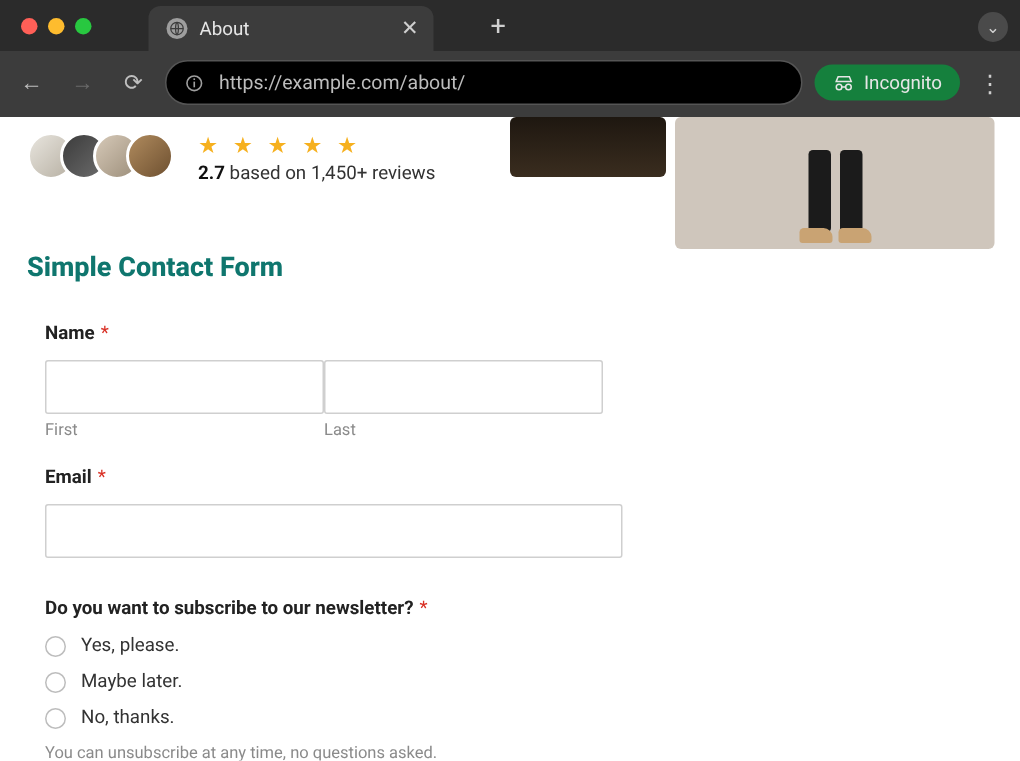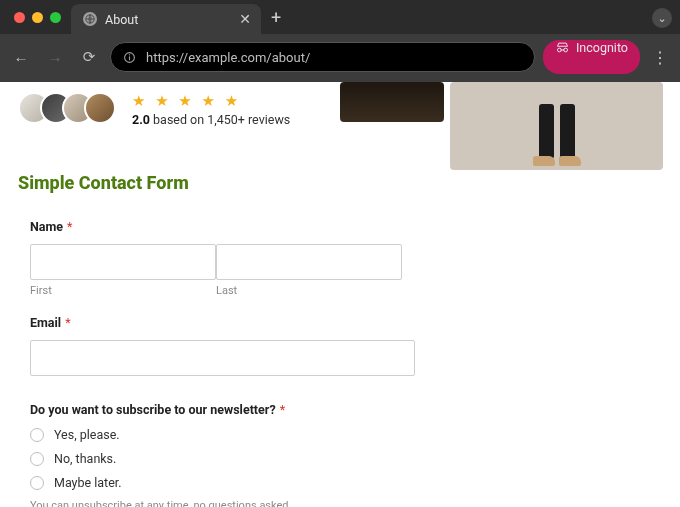--- a/index.html
+++ b/index.html
@@ -1,39 +1,39 @@
 <!DOCTYPE html>
 <html><head>
 <meta charset="utf-8">
 <style>
   * { box-sizing: border-box; margin: 0; padding: 0; }
   body { font-family: -apple-system, BlinkMacSystemFont, "Segoe UI", Roboto, sans-serif; width: 680px; height: 507px; overflow: hidden; background: #fff; }
 
   
   .chrome { background: #2b2b2b; }
-  .tab-strip { display: flex; align-items: center; height: 34px; padding: 0 8px; position: relative; }
+  .tab-strip { display: flex; align-items: center; height: 34px; padding: 0 8px; position: relative; gap: 28px; }
   .traffic { display: flex; gap: 7px; padding-left: 6px; padding-right: 10px; }
   .traffic span { width: 11px; height: 11px; border-radius: 50%; display: block; }
   .tl-red { background: #ff5f57; }
   .tl-yellow { background: #febc2e; }
   .tl-green { background: #28c840; }
   .tab { display: flex; align-items: center; gap: 8px; background: #3c3c3c; color: #e6e6e6; height: 30px; padding: 0 10px 0 12px; border-radius: 8px 8px 0 0; font-size: 12.5px; min-width: 190px; margin-top: 4px; }
   .tab .globe { width: 14px; height: 14px; border-radius: 50%; background: #9e9e9e; display:flex; align-items:center; justify-content:center;}
   .tab .globe svg{width:10px;height:10px;fill:#3c3c3c;}
   .tab .title { flex:1; }
   .tab .close { color:#cfcfcf; font-size:14px; line-height:1; cursor:pointer;}
   .newtab { color:#cfcfcf; font-size:18px; padding:0 10px; cursor:pointer; }
   .tab-strip .dropdown { position:absolute; right:8px; top:8px; width:20px; height:20px; border-radius:50%; background:#4a4a4a; color:#cfcfcf; display:flex; align-items:center; justify-content:center; font-size:11px;}
 
   .toolbar { display:flex; align-items:center; gap:8px; padding:6px 8px 8px 8px; background:#3c3c3c; }
   .nav-btn { width:26px; height:26px; display:flex; align-items:center; justify-content:center; color:#bfbfbf; border-radius:50%; font-size:15px; }
   .nav-btn.disabled { color:#6a6a6a; }
   .omnibox { flex:1; display:flex; align-items:center; gap:10px; background:#000000; border:1px solid #555; border-radius:18px; height:30px; padding:0 12px; color:#bdbdbd; font-size:13px; }
   .omnibox svg{width:13px;height:13px;fill:#9e9e9e;}
-  .incog { display:flex; gap:6px; background:#be185d; border-radius:16px; height:34px; padding:0 12px; color:#e6e6e6; font-size:12.5px; }
+  .incog { display:flex; align-items:center; gap:6px; background:#15803d; border-radius:16px; height:24px; padding:0 12px; color:#e6e6e6; font-size:12.5px; }
   .incog svg{width:15px;height:15px;fill:#e6e6e6;}
   .kebab { color:#cfcfcf; font-size:16px; padding:0 4px; }
 
   
   .page { background:#fff; height:calc(507px - 72px); overflow:hidden; position:relative; }
 
   .hero-row { position:relative; padding:10px 18px 0 18px; }
   .avatars { display:flex; position:relative; }
   .avatar { width:32px; height:32px; border-radius:50%; border:2px solid #fff; background:#bbb; }
   .avatar + .avatar { margin-left:-10px; }
@@ -49,21 +49,21 @@
 
   .hero-img1, .hero-img2 { position:absolute; top:0; border-radius:4px; }
   .hero-img1 { left:340px; width:104px; height:40px; background:linear-gradient(180deg,#1e1710,#3a2d1f); }
   .hero-img2 { left:450px; width:213px; height:88px; background:#cfc6bc; overflow:hidden; }
   .shoes { position:absolute; left:50%; transform:translateX(-50%); bottom:6px; width:60px; height:60px;}
   .leg{position:absolute;width:15px;height:55px;background:#1b1b1b;border-radius:3px;}
   .leg.l{left:12px;} .leg.r{right:12px;}
   .shoe{position:absolute;bottom:-2px;width:22px;height:10px;background:#c9a373;border-radius:3px 6px 2px 2px;}
   .shoe.l{left:6px;} .shoe.r{right:6px;}
 
-  .heading { font-size:18px; font-weight:800; color:#4d7c0f; margin:48px 0 0 18px; }
+  .heading { font-size:18px; font-weight:800; color:#0f766e; margin:48px 0 0 18px; }
 
   .form { padding:26px 18px 0 30px; max-width:420px; }
   .field-label { font-size:12.5px; font-weight:700; color:#222; margin-bottom:10px; }
   .req { color:#d93025; margin-left:4px; font-weight:400;}
   .name-row { display:flex; }
   .input { height:36px; border:1px solid #cfcfcf; border-radius:2px; background:#fff; width:100%; padding:0 8px; font-size:13px; }
   .name-row .col { flex:1; }
   .sublabel { font-size:11px; color:#8a8a8a; margin-top:4px; }
 
   .email-group { margin-top:18px; }
@@ -125,21 +125,21 @@
   <div class="hero-row">
     <div class="avatars">
       <div class="avatar av1"></div>
       <div class="avatar av2"></div>
       <div class="avatar av3"></div>
       <div class="avatar av4"></div>
     </div>
     <div class="rating-block">
       <div class="stars">★ ★ ★ ★ ★</div>
       <div class="rating-text">
-        <b>2.0</b><span> based on 1,450+ reviews</span>
+        <b>2.7</b><span> based on 1,450+ reviews</span>
       </div>
     </div>
     <div class="hero-img1"></div>
     <div class="hero-img2">
       <div class="shoes">
         <div class="leg l"></div>
           <div class="leg r"></div>
         <div class="shoe l"></div>
           <div class="shoe r"></div>
       </div>
@@ -175,24 +175,24 @@
       <div class="field-label">
         <span>Do you want to subscribe to our newsletter?</span><span class="req">*</span>
       </div>
       <div class="opts">
         <label class="opt">
           <span class="radio"></span>
           <span>Yes, please.</span>
         </label>
         <label class="opt">
           <span class="radio"></span>
-          <span>No, thanks.</span>
+          <span>Maybe later.</span>
         </label>
         <label class="opt">
           <span class="radio"></span>
-          <span>Maybe later.</span>
+          <span>No, thanks.</span>
         </label>
       </div>
       <div class="hint">You can unsubscribe at any time, no questions asked.</div>
     </div>
 
   </div>
 </div>
 
 </body></html>

